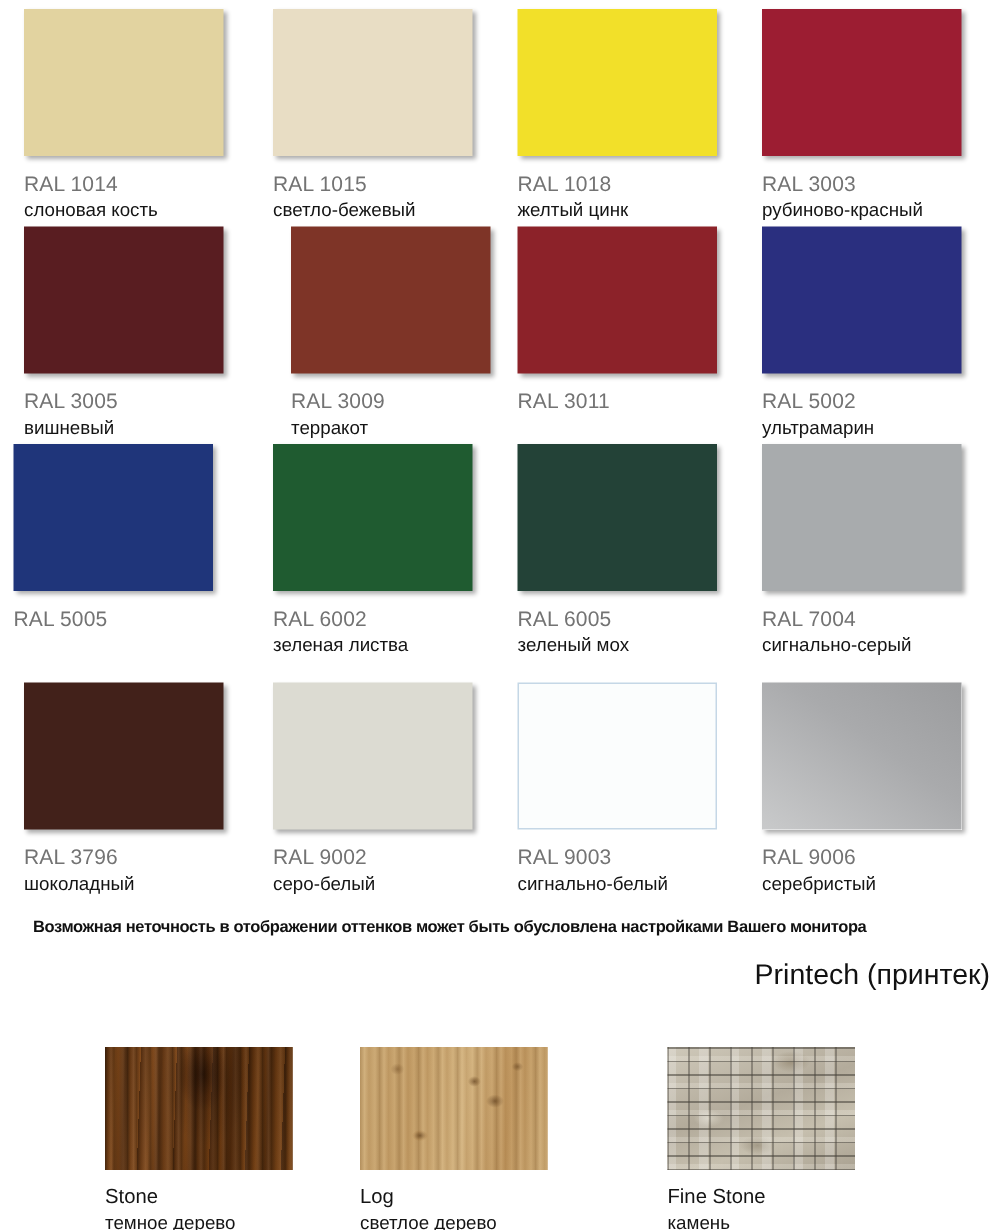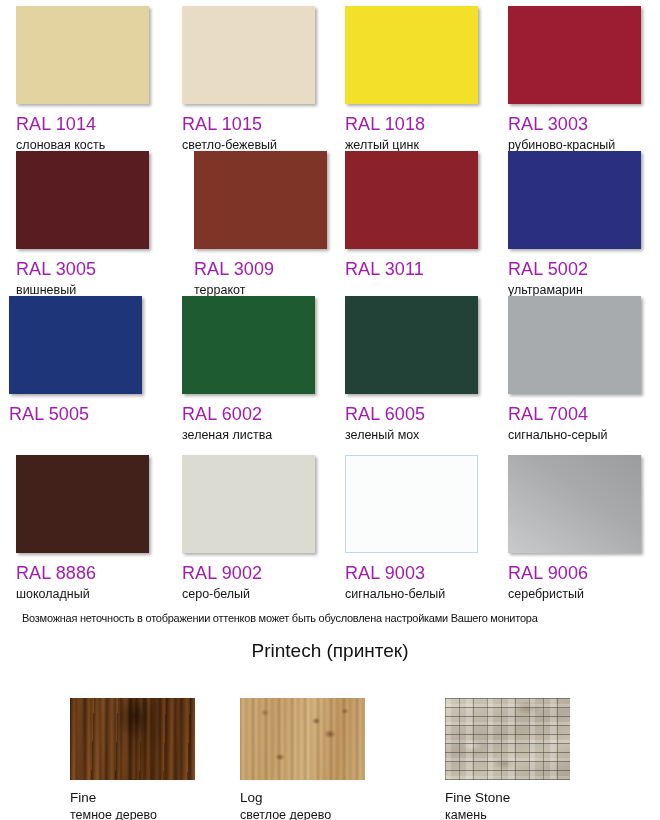--- a/index.html
+++ b/index.html
@@ -33,53 +33,53 @@
     box-shadow: 2px 2px 3px rgba(0,0,0,0.33);
     position: relative;
   }
   .swatch.bordered {
     box-shadow: none;
     border: 1px solid #c5d7e6;
     width: 131px;
     height: 96px;
   }
   .ral-code {
-    font-size: 18px;
+    font-size: 14px;
     letter-spacing: 0.1px;
-    color: #a21caf;
+    color: #737373;
     margin-top: 10px;
     white-space: nowrap;
   }
   .ral-name {
     font-size: 12.5px;
     color: #141414;
     margin-top: 3px;
     white-space: nowrap;
   }
 
   
   #disclaimer {
     position: absolute;
     left: 22px;
     top: 612px;
     width: 620px;
     font-size: 11px;
-    font-weight: normal;
+    font-weight: bold;
     color: #111111;
     letter-spacing: -0.25px;
     white-space: nowrap;
   }
 
   
   #printech-title {
     position: absolute;
     top: 640px;
     left: 0;
     width: 660px;
-    text-align: center;
+    text-align: right;
     font-size: 19px;
     color: #111111;
   }
   #texture-row {
     position: absolute;
     left: 0;
     top: 698px;
     width: 660px;
   }
   .tex-cell {
@@ -213,21 +213,21 @@
       <div class="ral-code">RAL 6005</div>
       <div class="ral-name">зеленый мох</div>
     </div>
     <div class="ral-cell" style="left: 508px; top: 296px;">
       <div class="swatch" style="background: rgb(168, 171, 173);"></div>
       <div class="ral-code">RAL 7004</div>
       <div class="ral-name">сигнально-серый</div>
     </div>
     <div class="ral-cell" style="left: 16px; top: 455px;">
       <div class="swatch" style="background: rgb(66, 33, 26);"></div>
-      <div class="ral-code">RAL 8886</div>
+      <div class="ral-code">RAL 3796</div>
       <div class="ral-name">шоколадный</div>
     </div>
     <div class="ral-cell" style="left: 182px; top: 455px;">
       <div class="swatch" style="background: rgb(220, 219, 210);"></div>
       <div class="ral-code">RAL 9002</div>
       <div class="ral-name">серо-белый</div>
     </div>
     <div class="ral-cell" style="left: 345px; top: 455px;">
       <div class="swatch bordered" style="background: rgb(251, 253, 253); border-color: rgb(197, 215, 230);"></div>
       <div class="ral-code">RAL 9003</div>
@@ -240,21 +240,21 @@
     </div>
   </div>
 
 <div id="disclaimer">Возможная неточность в отображении оттенков может быть обусловлена настройками Вашего монитора</div>
 
 <div id="printech-title">Printech (принтек)</div>
 
 <div id="texture-row">
     <div class="tex-cell" style="left: 70px; top: 0px;">
       <div class="tex-swatch tex-naive"></div>
-      <div class="tex-label-en">Fine</div>
+      <div class="tex-label-en">Stone</div>
       <div class="tex-label-ru">темное дерево</div>
     </div>
     <div class="tex-cell" style="left: 240px; top: 0px;">
       <div class="tex-swatch tex-log"></div>
       <div class="tex-label-en">Log</div>
       <div class="tex-label-ru">светлое дерево</div>
     </div>
     <div class="tex-cell" style="left: 445px; top: 0px;">
       <div class="tex-swatch tex-stone"></div>
       <div class="tex-label-en">Fine Stone</div>

